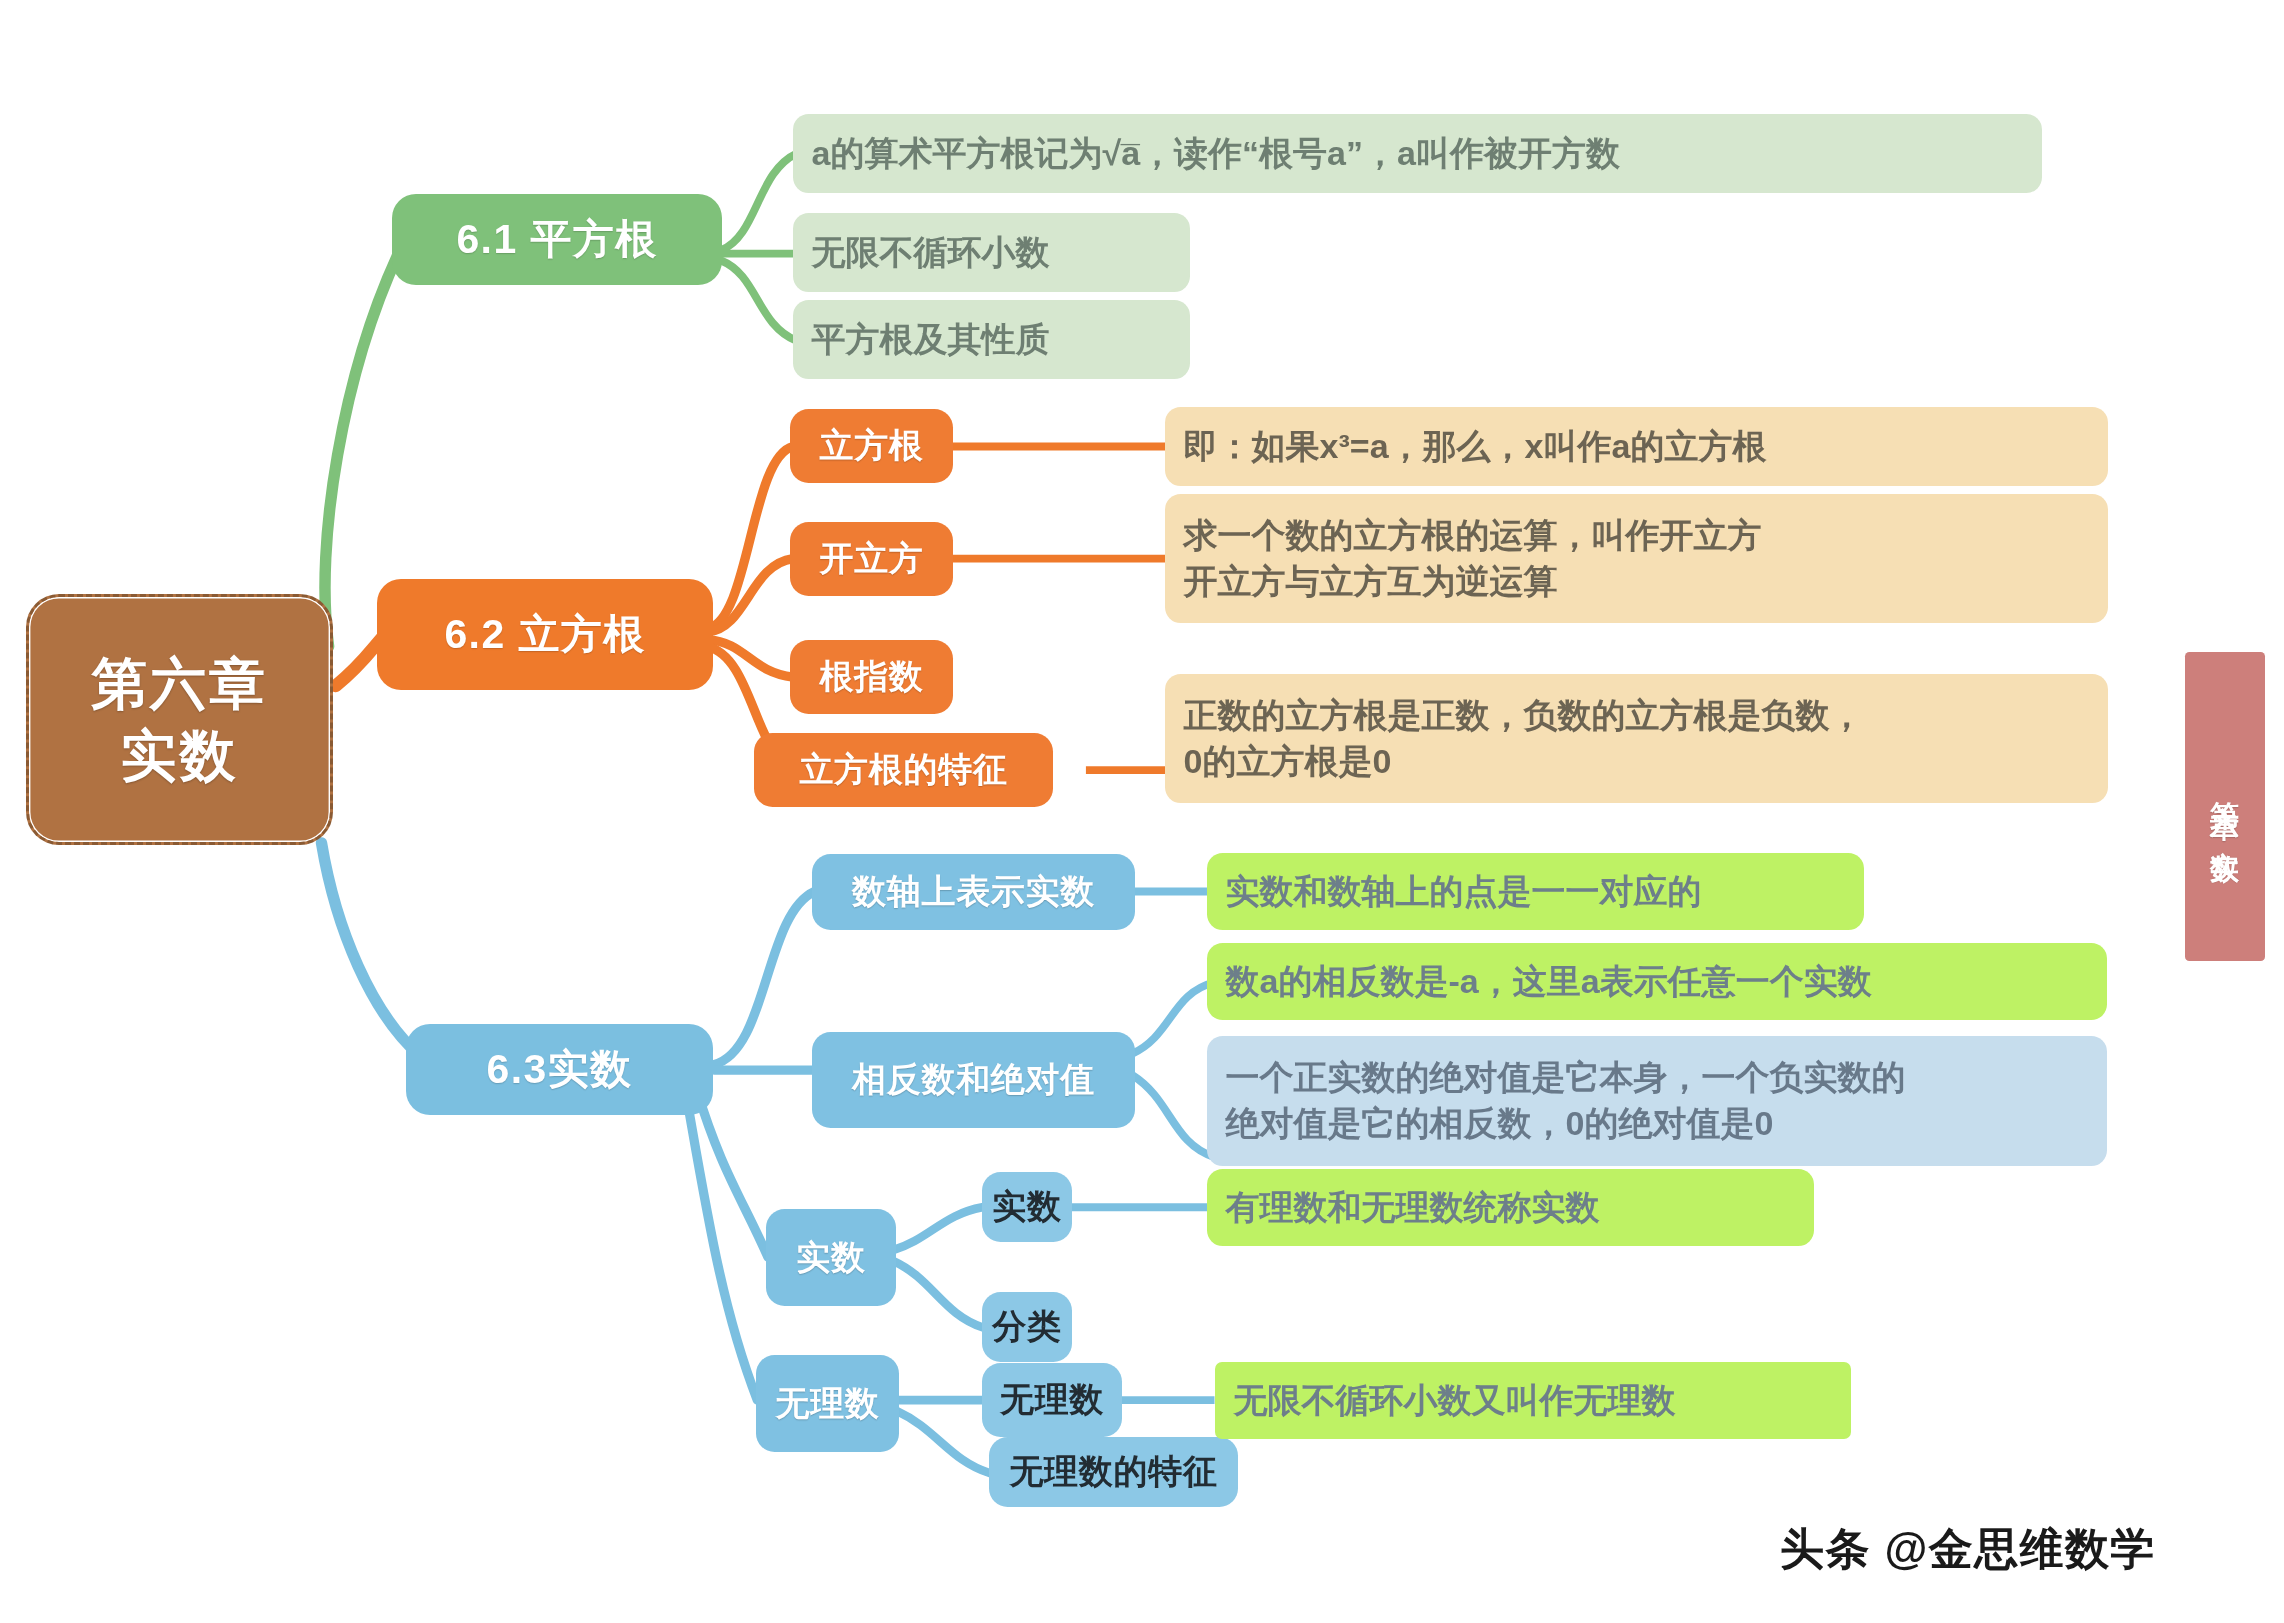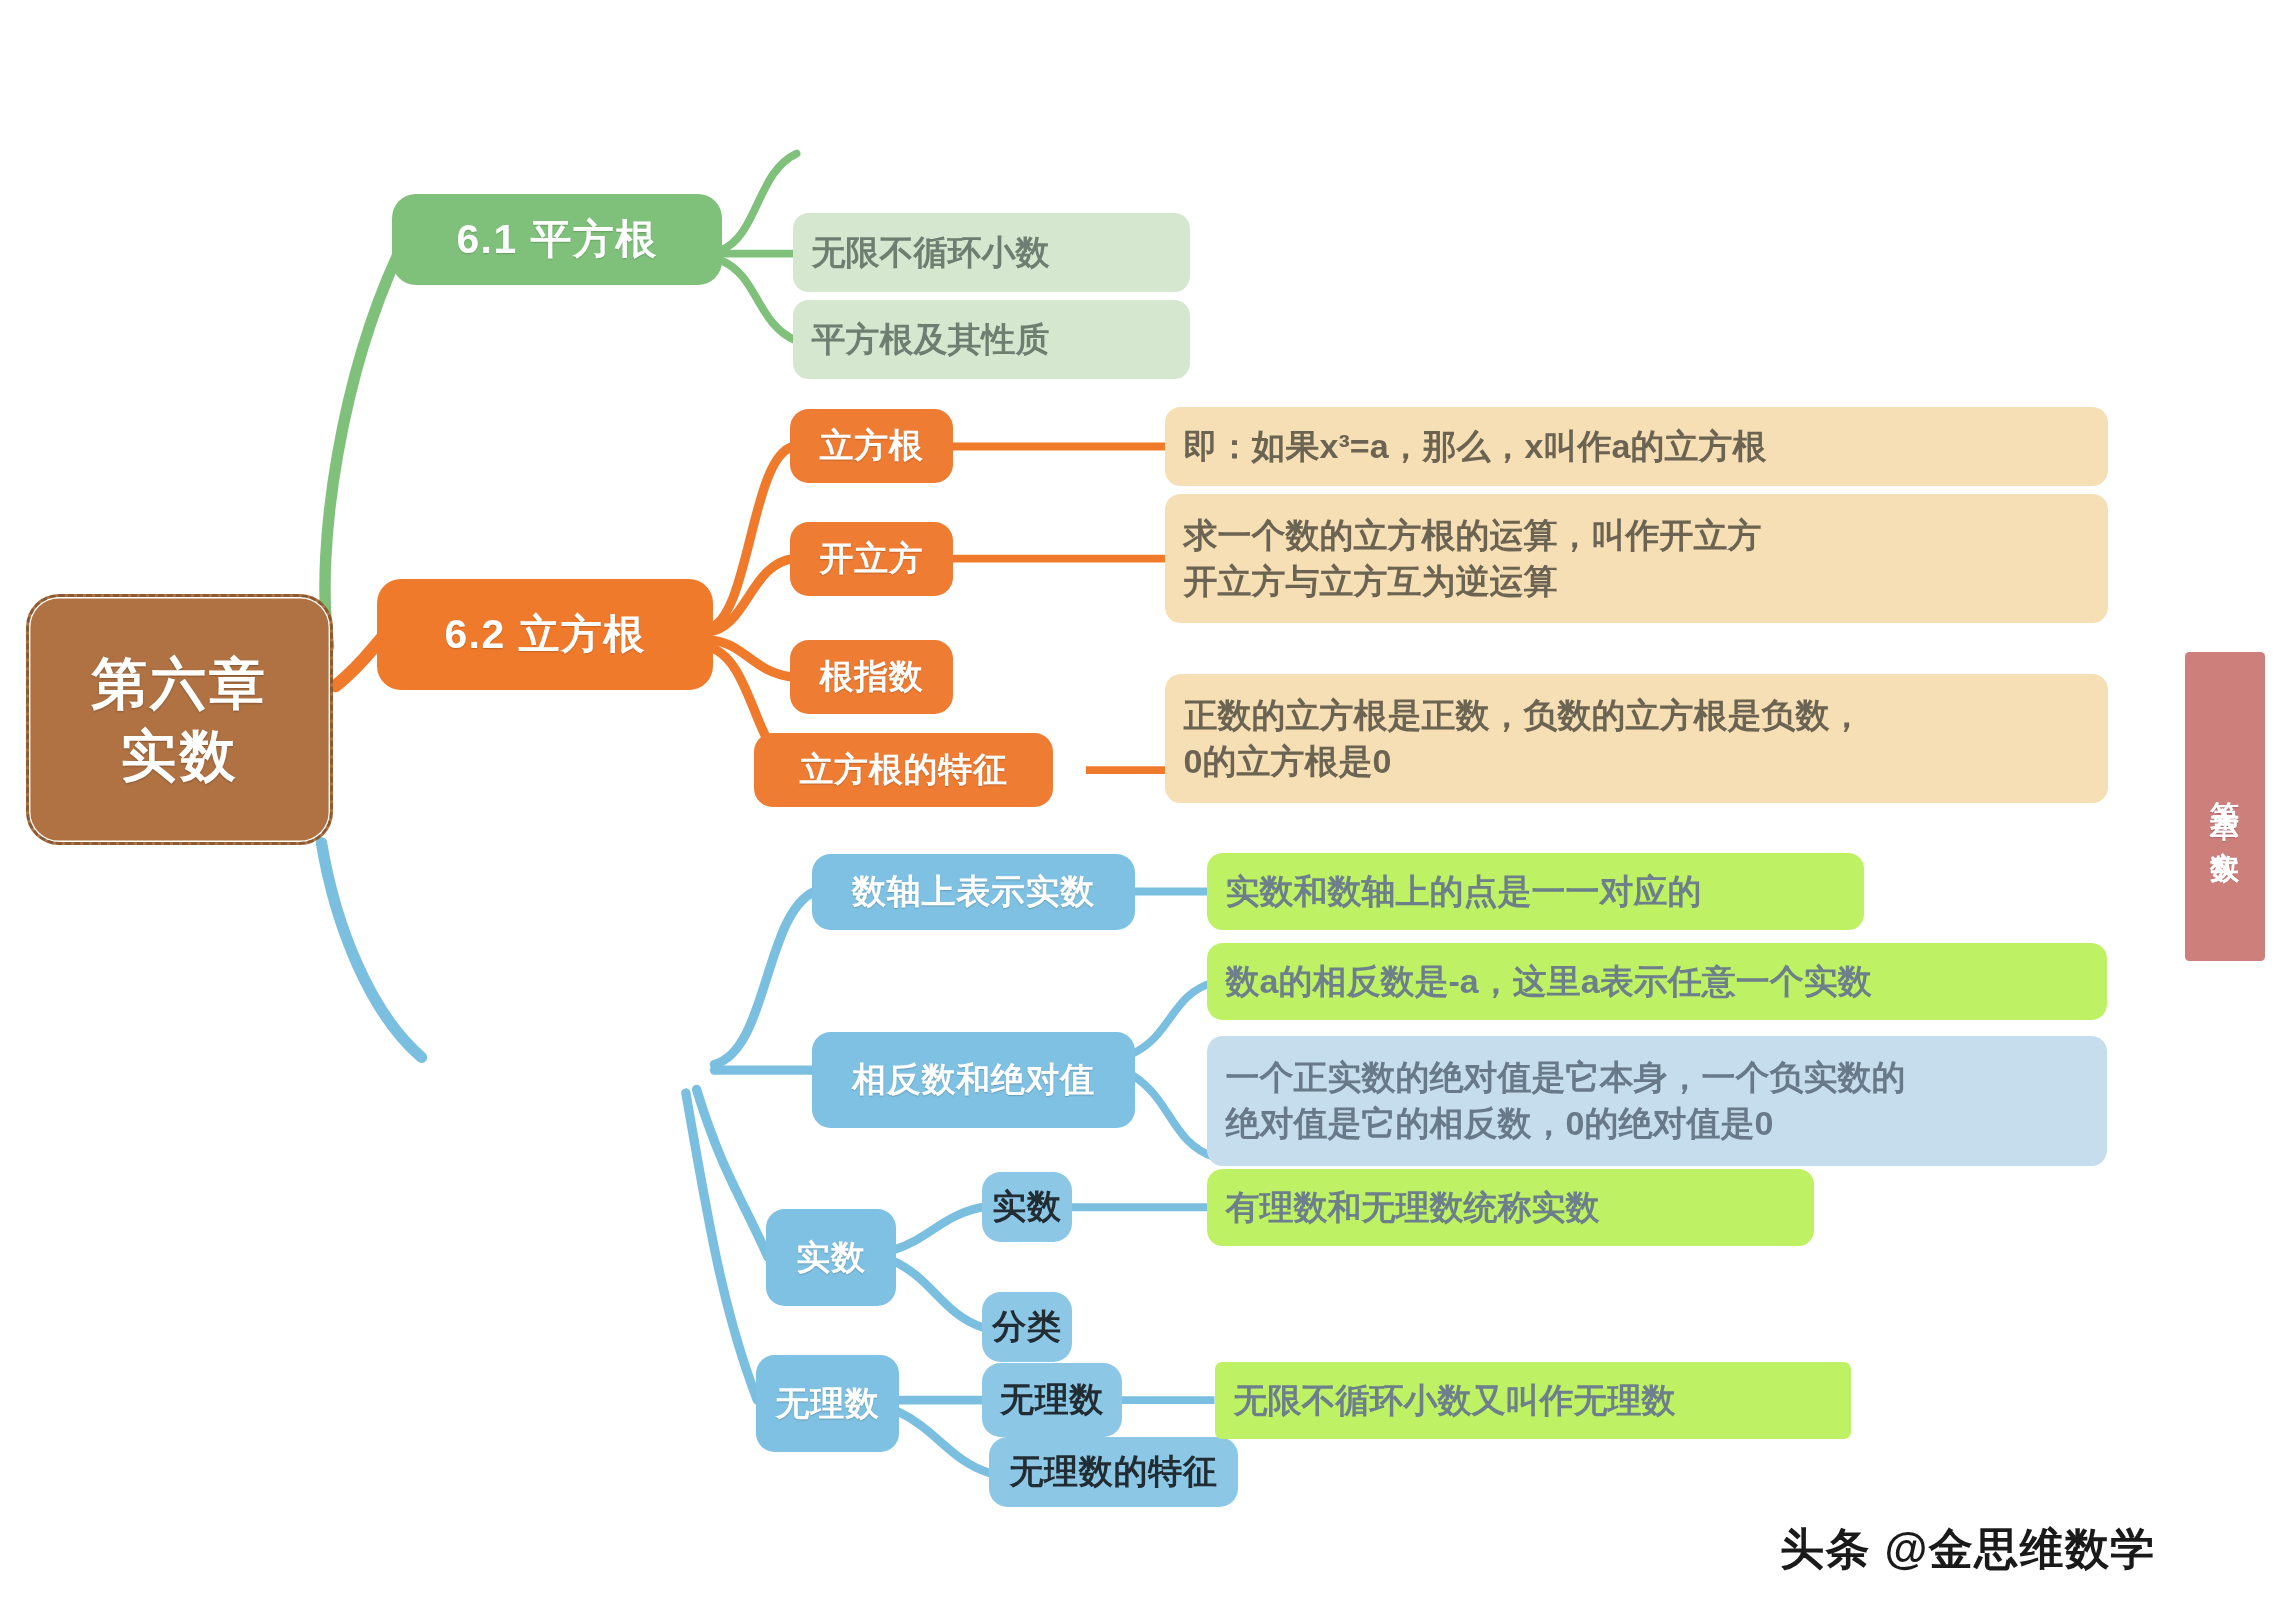--- a/index.html
+++ b/index.html
@@ -153,20 +153,21 @@
     <path d="M 1255 1975 C 1310 2000 1330 2045 1385 2062" fill="none" stroke="#7bbfe0" stroke-width="12" stroke-linecap="round"></path>
 
     <path d="M 1570 1960 L 1700 1960" fill="none" stroke="#7bbfe0" stroke-width="11"></path>
   </svg>
 
   <div class="node central" style="left:26px;top:594px;width:307px;height:251px;">第六章
 实数</div>
 
   <div class="node branch green" style="left:392px;top:194px;width:330px;height:91px;">6.1 平方根</div>
 
+  <div class="node leaf green" style="left:793px;top:114px;width:1249px;height:79px;">a的算术平方根记为√a̅，读作“根号a”，a叫作被开方数</div>
 
   <div class="node leaf green" style="left:793px;top:213px;width:397px;height:79px;">无限不循环小数</div>
 
   <div class="node leaf green" style="left:793px;top:300px;width:397px;height:79px;">平方根及其性质</div>
 
   <div class="node branch orange" style="left:377px;top:579px;width:336px;height:111px;">6.2 立方根</div>
 
   <div class="node pill orange" style="left:790px;top:409px;width:163px;height:74px;">立方根</div>
 
   <div class="node pill orange" style="left:790px;top:522px;width:163px;height:74px;">开立方</div>
@@ -176,20 +177,21 @@
   <div class="node pill orange" style="left:754px;top:733px;width:299px;height:74px;">立方根的特征</div>
 
   <div class="node leaf cream" style="left:1165px;top:407px;width:943px;height:79px;">即：如果x³=a，那么，x叫作a的立方根</div>
 
   <div class="node leaf cream" style="left:1165px;top:494px;width:943px;height:129px;">求一个数的立方根的运算，叫作开立方
 开立方与立方互为逆运算</div>
 
   <div class="node leaf cream" style="left:1165px;top:674px;width:943px;height:129px;">正数的立方根是正数，负数的立方根是负数，
 0的立方根是0</div>
 
+  <div class="node branch blue" style="left:406px;top:1024px;width:307px;height:91px;">6.3实数</div>
 
   <div class="node pill blue" style="left:812px;top:854px;width:323px;height:76px;">数轴上表示实数</div>
 
   <div class="node pill blue" style="left:812px;top:1032px;width:323px;height:96px;">相反数和绝对值</div>
 
   <div class="node pill blue" style="left:766px;top:1209px;width:130px;height:97px;">实数</div>
 
   <div class="node pill blue" style="left:756px;top:1355px;width:143px;height:97px;">无理数</div>
 
   <div class="node pill bluedark" style="left:982px;top:1172px;width:90px;height:70px;">实数</div>

